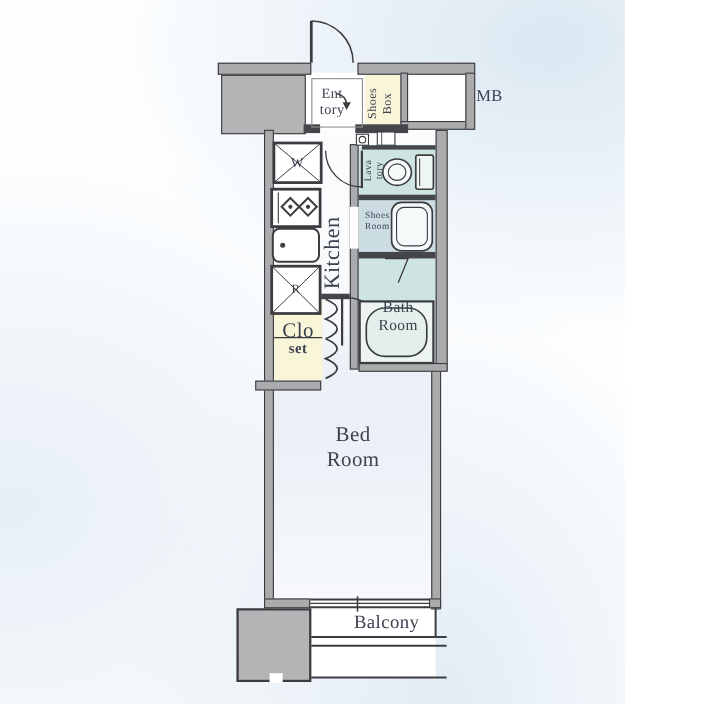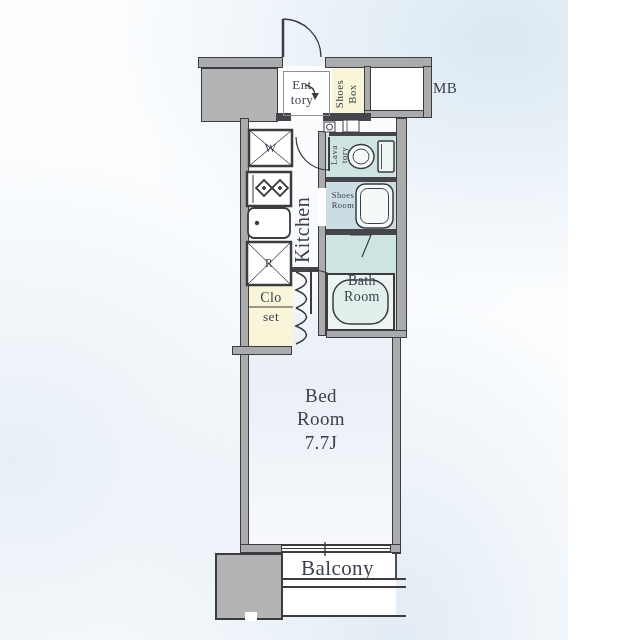--- a/index.html
+++ b/index.html
@@ -188,24 +188,23 @@
     <span>Room</span>
   </div>
 
   <div class="abs txt lines" style="left:331px;top:237px;width:62px;height:36px;font-size:14px;margin-top:36px;">
     <span>Bath</span>
     <span>Room</span>
   </div>
 
   <div class="abs txt" style="left:247px;top:242px;width:44px;height:43px;line-height:43px;font-size:11.5px;">R</div>
 
-  <div class="abs txt" style="left:249px;top:290px;width:44px;height:16px;font-size:14px;">Clo</div>
-  <div class="abs txt" style="left:249px;top:309px;width:44px;height:16px;font-size:13.5px;">set</div>
+  <div class="abs txt" style="left:249px;top:290px;width:44px;height:16px;font-size:19px;">Clo</div>
+  <div class="abs txt" style="left:249px;top:309px;width:44px;height:16px;font-size:13.5px;font-weight:bold;">set</div>
 
   <div class="abs txt lines" style="left:249px;top:384px;width:144px;height:84px;font-size:19px;line-height:1.23;">
     <span>Bed</span>
     <span>Room</span>
-    <span>7.7J</span>
-  </div>
-
-  <div class="abs txt" style="left:281px;top:556px;width:113px;height:20px;font-size:21px;">Balcony</div>
+  </div>
+
+  <div class="abs txt" style="left:295px;top:556px;width:113px;height:20px;font-size:17px;">Balcony</div>
 
 </div>
 
 </body></html>

